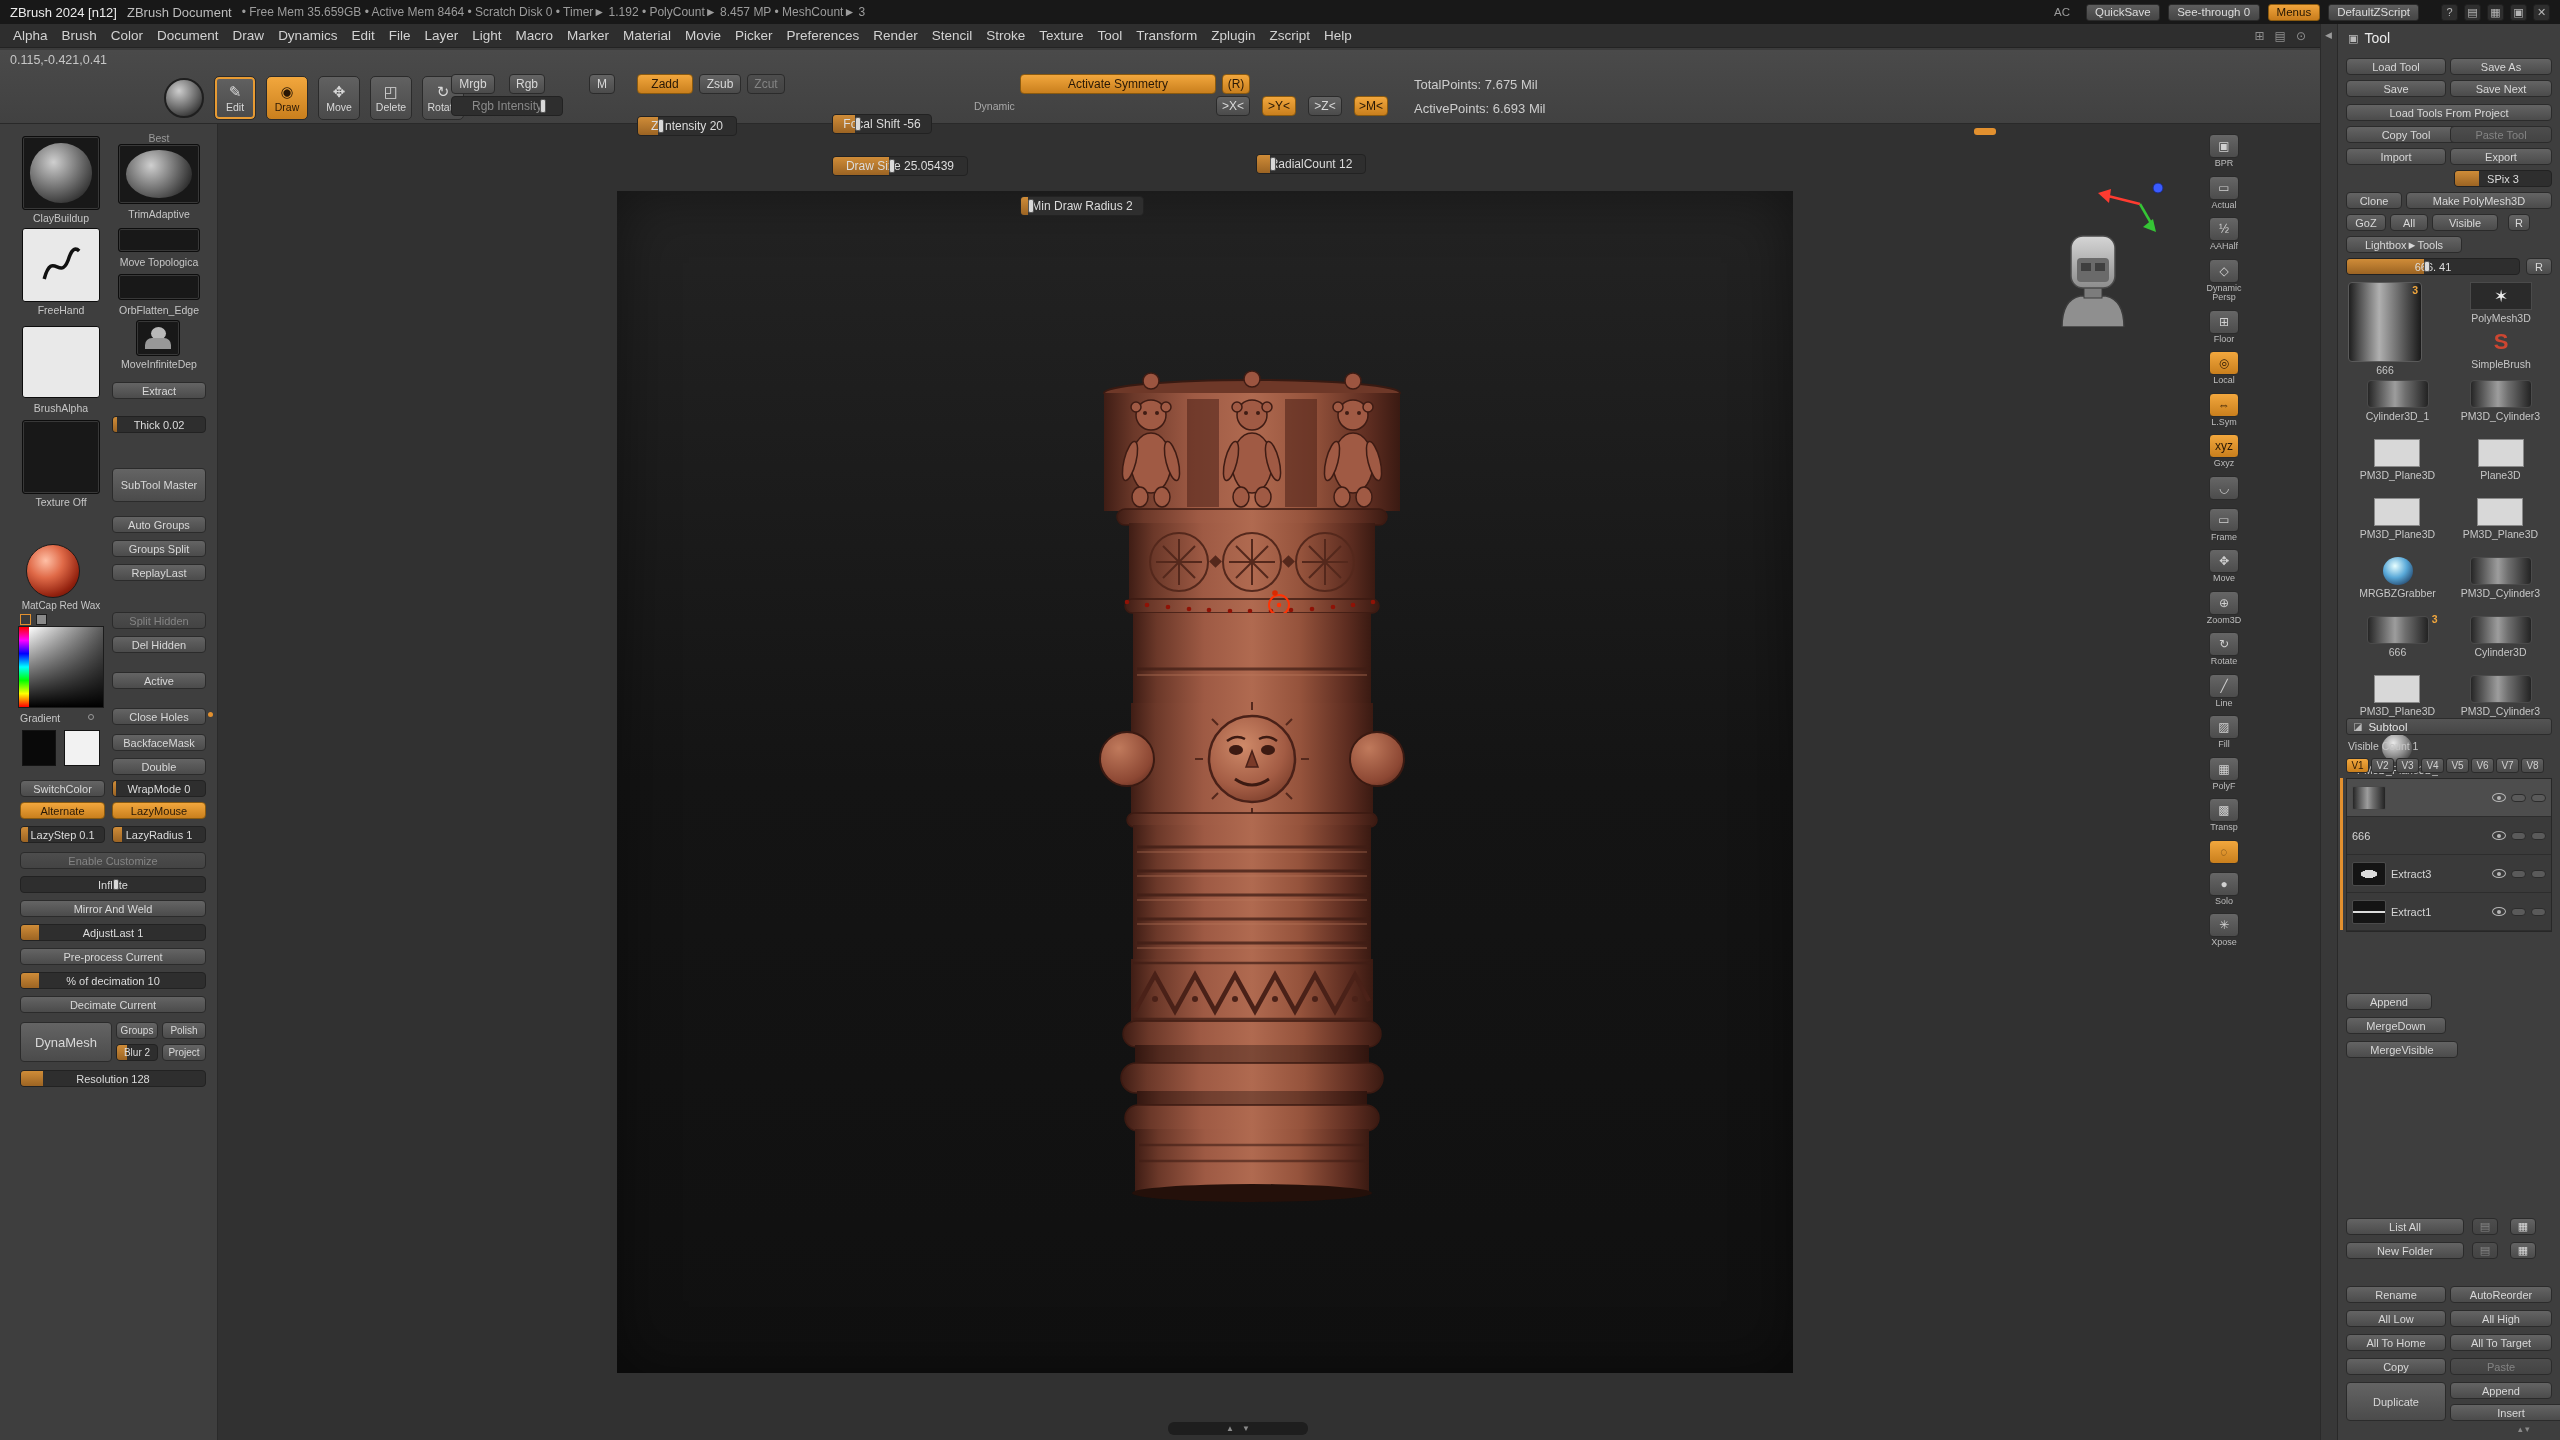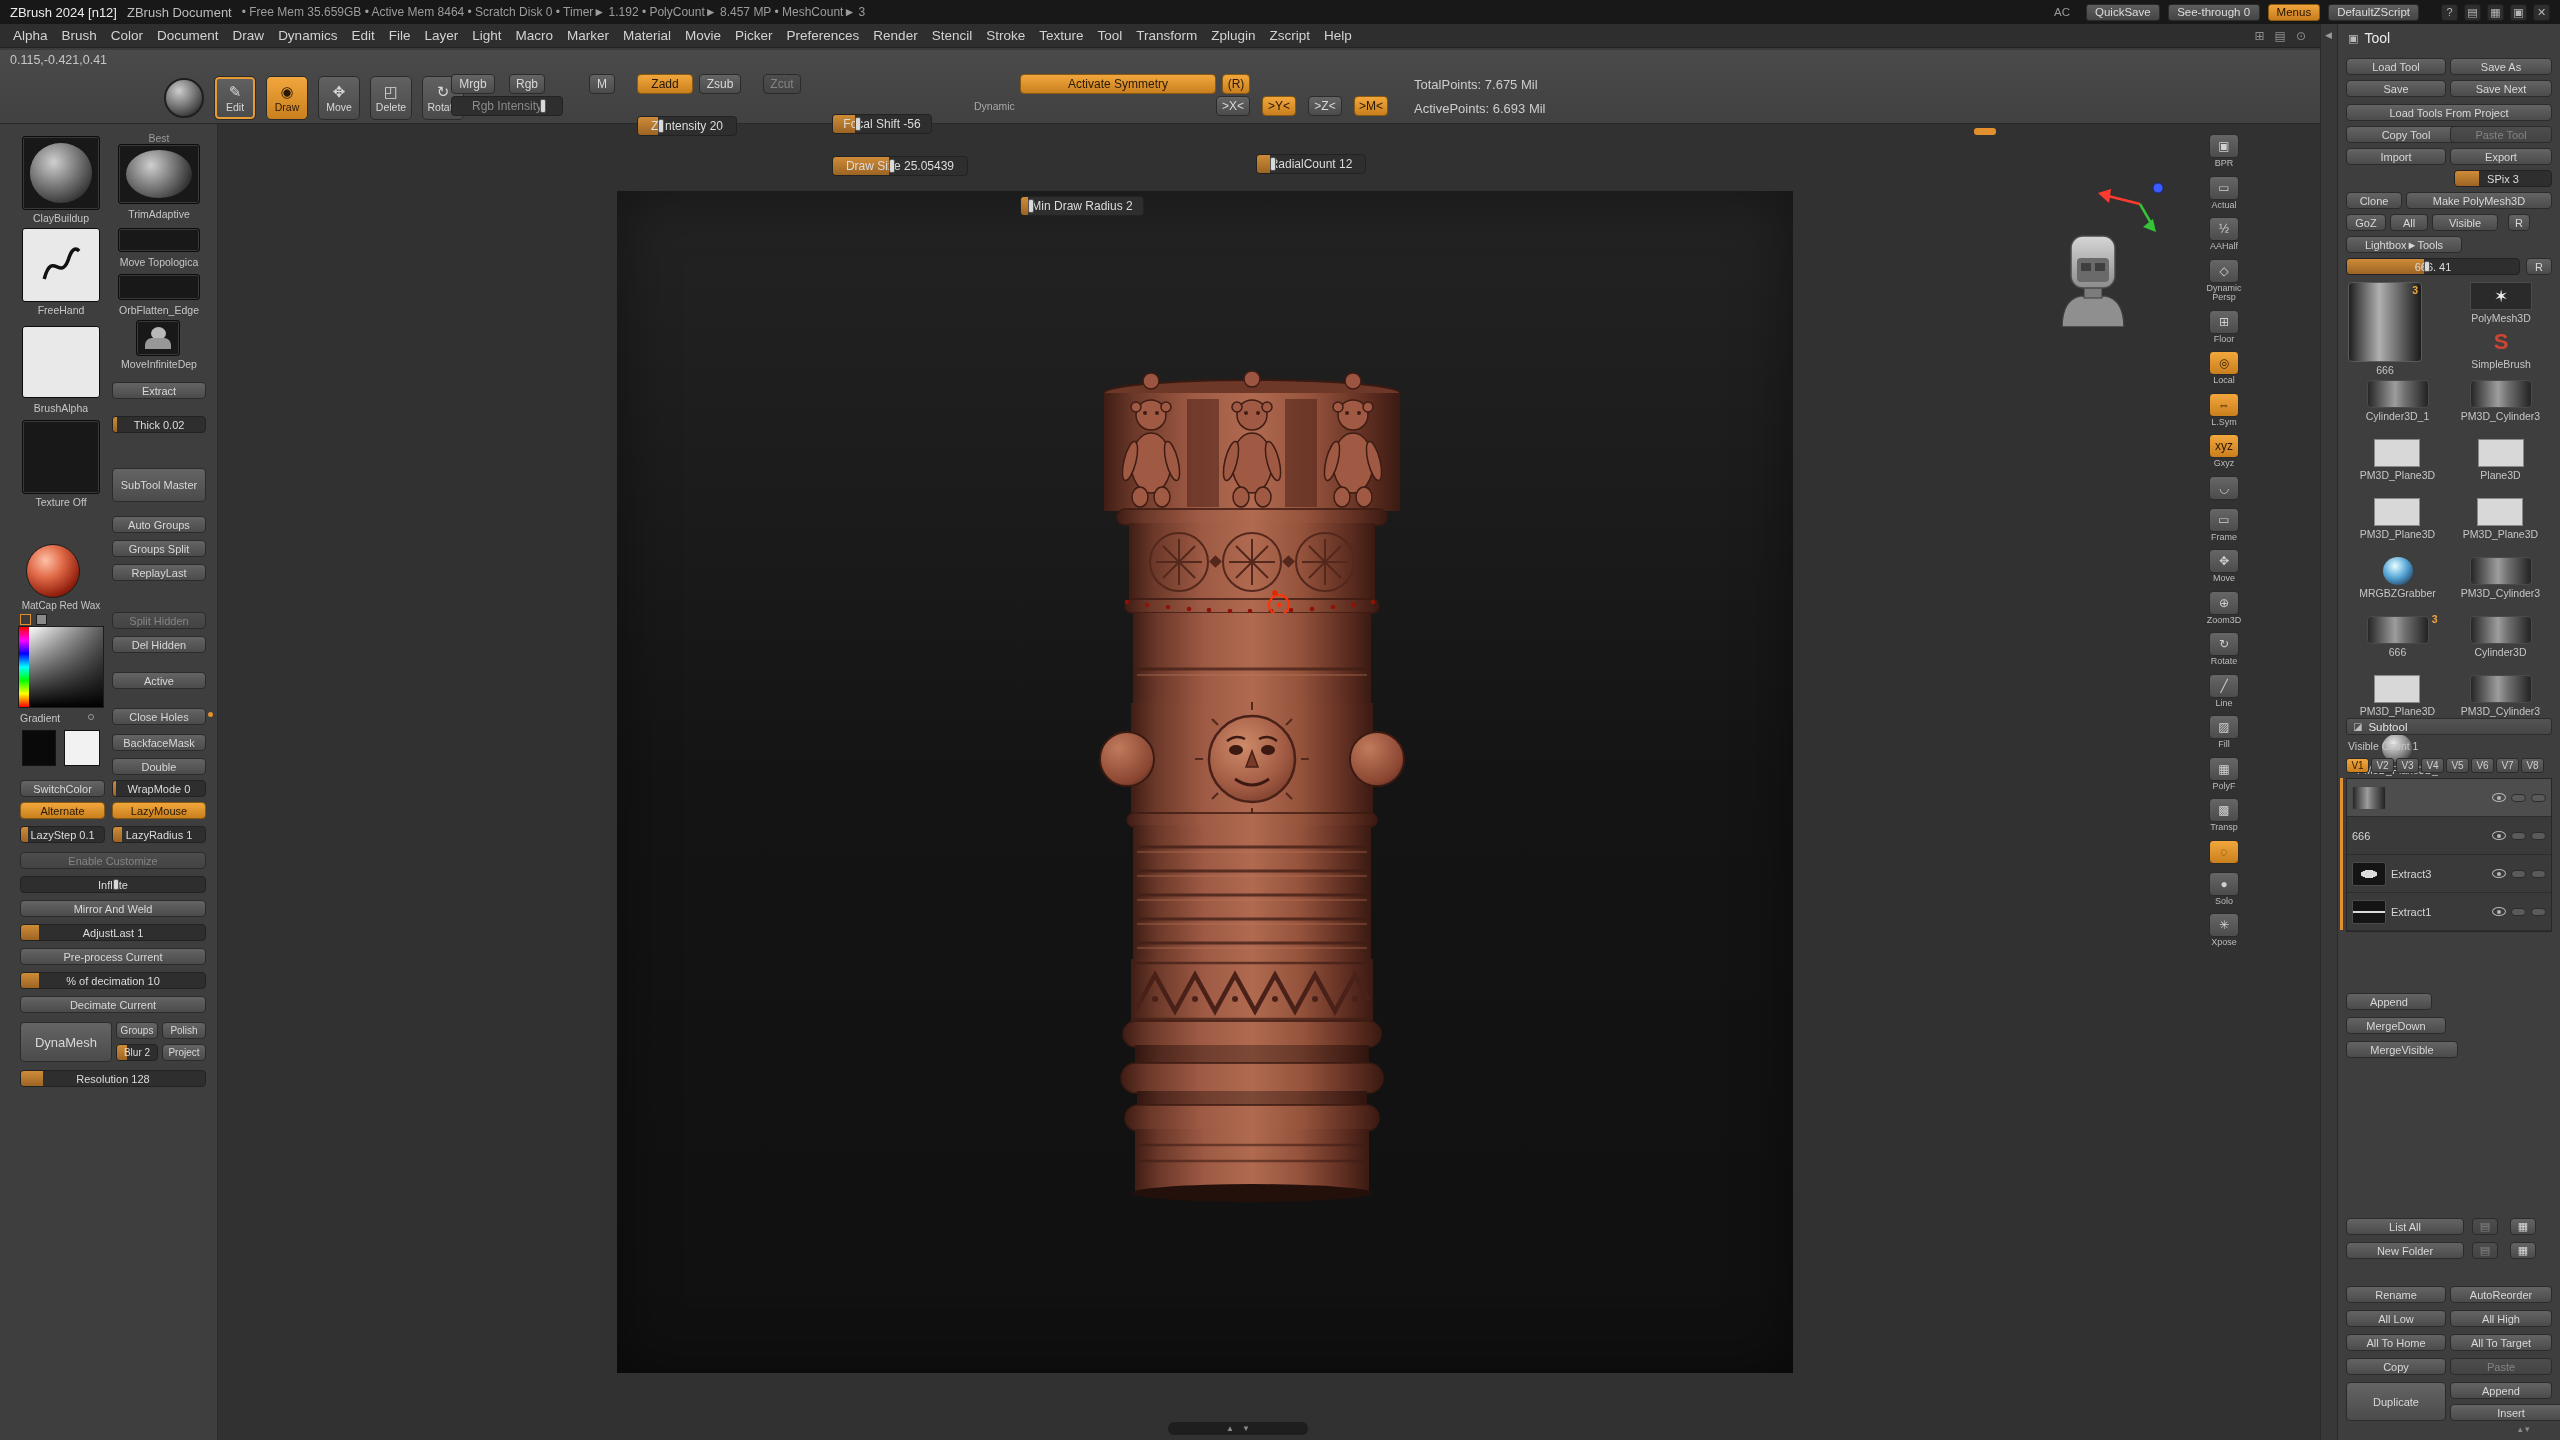--- a/index.html
+++ b/index.html
@@ -229,21 +229,21 @@
         <div class="btn" style="width: 26px; margin-left: 30px;">M</div>
       </div>
     <div class="sld dim abs" style="left:451px;top:46px;width:112px">
       <span class="lab">Rgb Intensity</span>
       <span class="knob" style="left:80%"></span>
     </div>
 
     <div id="sculpt-modes" class="abs" style="left:637px;top:24px;display:flex;gap:6px">
         <div class="btn orange" style="width: 56px;">Zadd</div>
         <div class="btn" style="width: 42px;">Zsub</div>
-        <div class="btn dim" style="width: 38px; margin-left: 16px;">Zcut</div>
+        <div class="btn dim" style="width: 38px; ">Zcut</div>
       </div>
     <div class="sld abs" style="left:637px;top:46px;width:100px">
       <i class="fill" style="width:20%"></i>
       <span class="lab">Z Intensity 20</span>
       <span class="knob" style="left:20%"></span>
     </div>
 
     <div class="sld abs" style="left:832px;top:24px;width:100px">
       <i class="fill" style="width:22%"></i>
       <span class="lab">Focal Shift -56</span>

